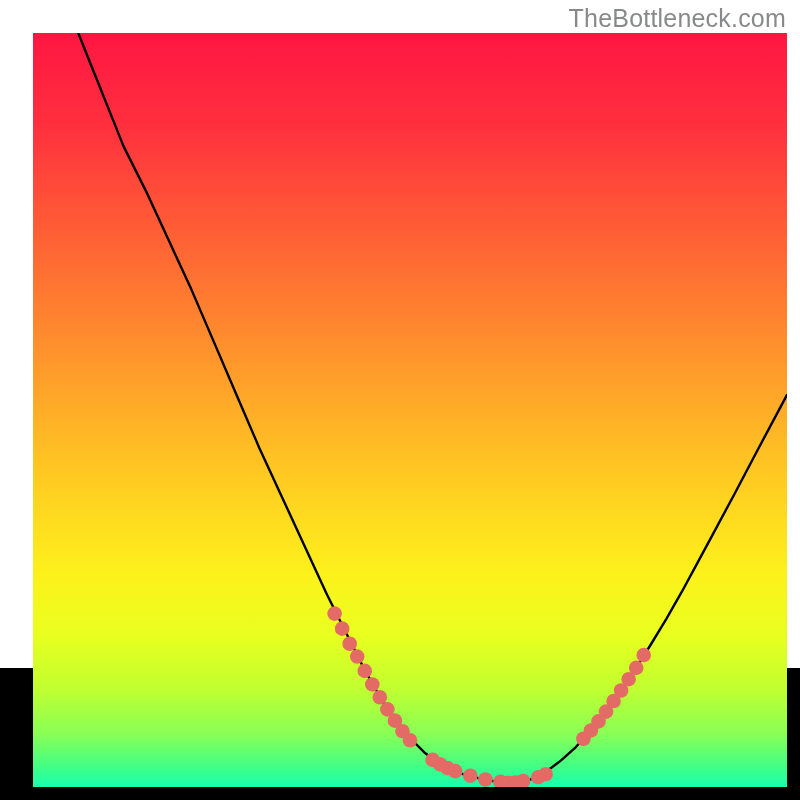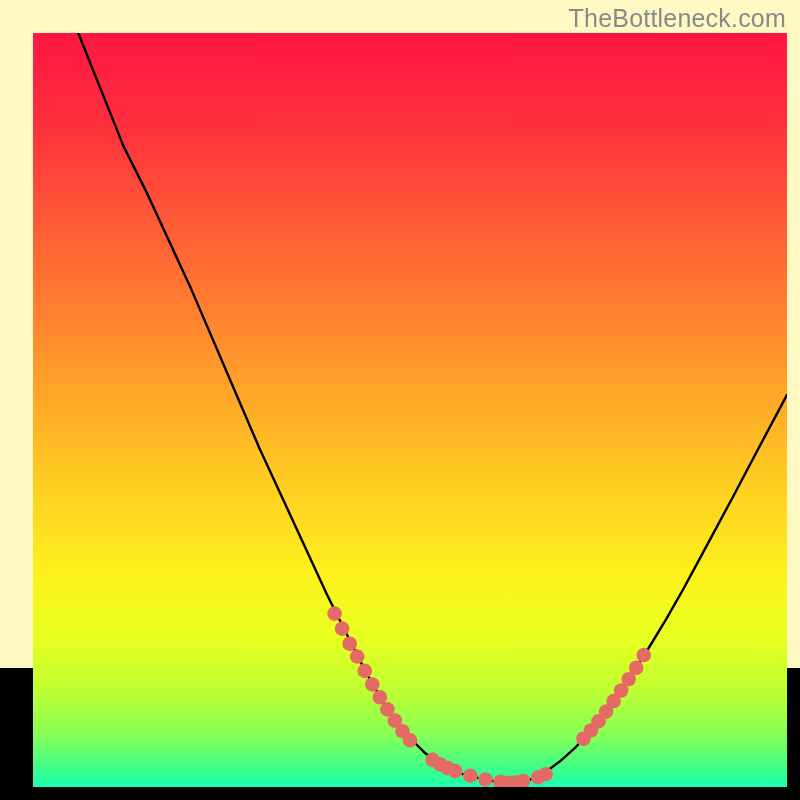--- a/index.html
+++ b/index.html
@@ -9,21 +9,21 @@
     height: 800px;
     background: #000000;
     overflow: hidden;
   }
   .frame {
     position: absolute;
     left: 0;
     top: 0;
     width: 800px;
     height: 668px;
-    background: #fef9c3;
+    background: #ffffff;
   }
   .plot-area {
     position: absolute;
     left: 33px;
     top: 33px;
     width: 754px;
     height: 754px;
     overflow: hidden;
   }
   .gradient-bg {

